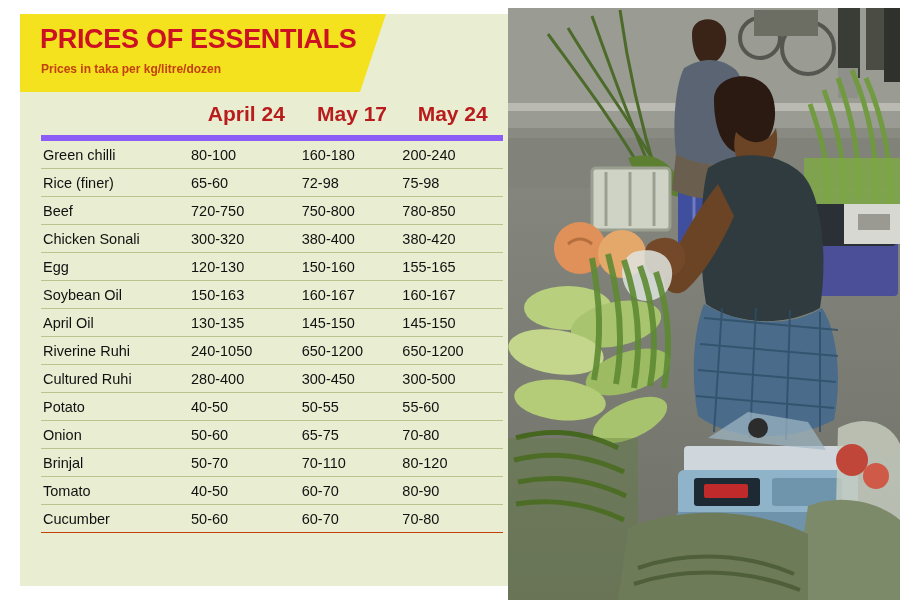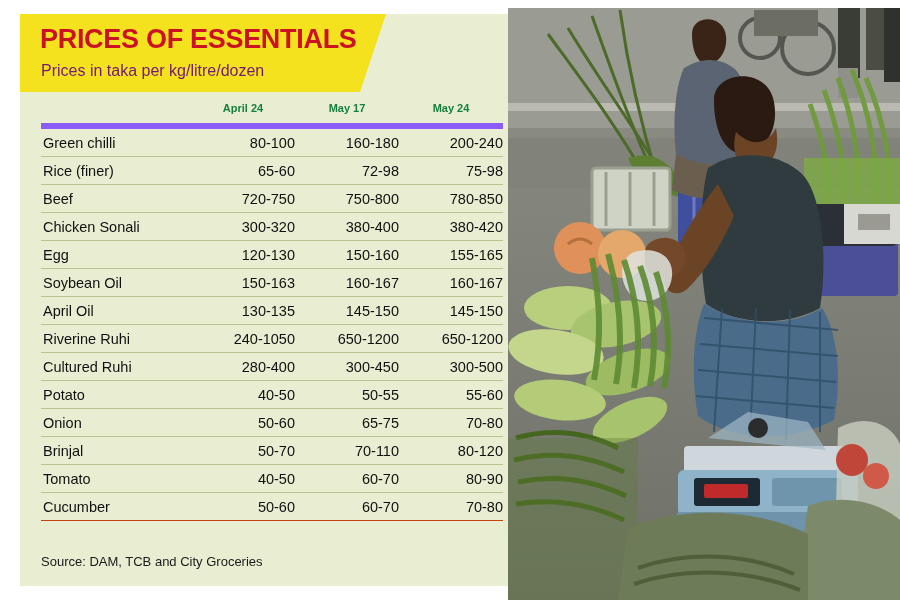--- a/index.html
+++ b/index.html
@@ -47,48 +47,49 @@
     left: 20px; top: 10px;
     font-size: 27px;
     font-weight: bold;
     color: #cc1122;
     letter-spacing: -0.3px;
     font-family: "Liberation Sans", sans-serif;
   }
   .subhead {
     position: absolute;
     left: 21px; top: 48px;
-    font-size: 16px;
-    color: #701a75;
+    font-size: 12px;
+    color: #c2410c;
+    font-weight: bold;
   }
 
   
   .table-wrap {
     position: absolute;
     left: 0; top: 82px;
     width: 498px;
   }
   table.prices {
     width: 462px;
     margin-left: 21px;
     border-collapse: collapse;
     font-size: 14.5px;
     color: #111;
   }
   table.prices th {
-    font-size: 11px;
+    font-size: 21px;
     font-weight: bold;
-    color: #15803d;
+    color: #b91c1c;
     padding: 6px 0 9px 0;
     text-align: center;
   }
   table.prices th.item-col { text-align: left; width: 150px; }
   table.prices td {
     padding: 5.5px 0;
-    text-align: right;
+    text-align: left;
     border-top: 1px solid #b9c48e;
     white-space: nowrap;
   }
   table.prices td.item {
     text-align: left;
     padding-left: 2px;
   }
   table.prices tr.first-row td { border-top: 6px solid #8b5cf6; }
   table.prices tr:last-child td { border-bottom: 1px solid #c2410c; }
 
@@ -213,21 +214,20 @@
               <tr>
                 <td class="item">Cucumber</td>
                 <td>50-60</td>
                 <td>60-70</td>
                 <td>70-80</td>
               </tr>
             </tbody>
         </table>
       </div>
 
-      <div class="source">Source: DAM, TCB and City Groceries</div>
     </div>
   </div>
 
   <div class="photo">
     <svg width="392" height="592" viewBox="0 0 392 592" xmlns="http://www.w3.org/2000/svg" aria-hidden="true">
       <defs>
         <linearGradient id="road" x1="0" y1="0" x2="0" y2="1">
           <stop offset="0%" stop-color="#8d8f87"></stop>
           <stop offset="100%" stop-color="#6f7168"></stop>
         </linearGradient>

